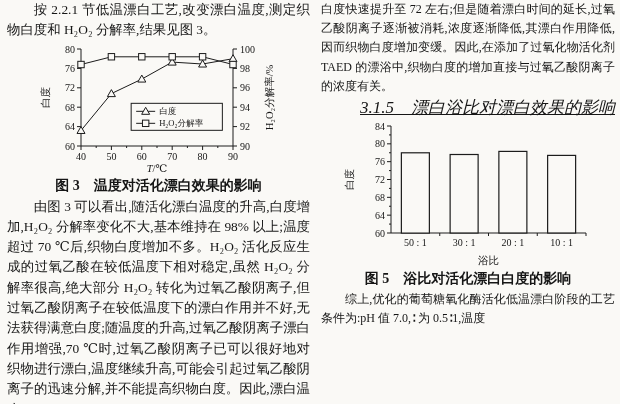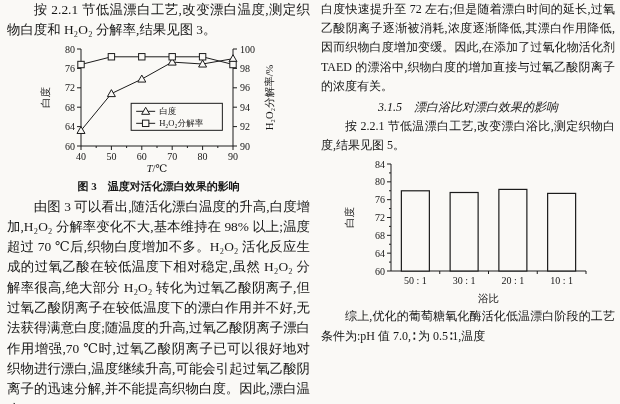--- a/index.html
+++ b/index.html
@@ -10,27 +10,27 @@
   }
   .page{position:relative;width:620px;height:332px}
   .col{position:absolute;top:0}
   .col-left{left:7px;width:303px}
   .col-right{left:321px;width:294px}
   p{margin:0;text-align:justify}
   .body-text{font-size:13.4px;line-height:20.3px}
   .col-right .body-text{font-size:12px;line-height:19.2px}
   .indent{text-indent:2em}
   .section-heading{
-    font-style:italic;font-size:12px;line-height:19px;
-    margin:2px 0 0 0;text-align:center;font-weight:500;
+    font-style:italic;font-size:17px;line-height:19px;
+    margin:2px 0 0 0;text-align:right;font-weight:500;text-decoration:underline;
   }
   .figure{margin:0;padding:0}
   .figcap{
     font-weight:bold;text-align:center;
-    font-size:11px;line-height:16px;margin:2px 0 3px 0;
+    font-size:14px;line-height:16px;margin:2px 0 3px 0;
   }
   .fig3-svg{display:block;margin-left:28px;margin-top:1px}
   .fig5-svg{display:block;margin-left:12px;margin-top:2px}
   svg text{fill:#161616;font-family:"Liberation Serif","DejaVu Serif",serif}
   .tick{font-size:10px}
   .alabel{font-size:10.5px}
   .ltext{font-size:8.6px}
   .ax{stroke:#1c1c1c;stroke-width:1;fill:none}
   .ser{stroke:#1c1c1c;stroke-width:1;fill:none}
   .mk{fill:#faf9f6;stroke:#1c1c1c;stroke-width:1}
@@ -119,21 +119,20 @@
     </figure>
 
     <p class="body-text indent">由图 3 可以看出,随活化漂白温度的升高,白度增加,H₂O₂ 分解率变化不大,基本维持在 98% 以上;温度超过 70 ℃后,织物白度增加不多。H₂O₂ 活化反应生成的过氧乙酸在较低温度下相对稳定,虽然 H₂O₂ 分解率很高,绝大部分 H₂O₂ 转化为过氧乙酸阴离子,但过氧乙酸阴离子在较低温度下的漂白作用并不好,无法获得满意白度;随温度的升高,过氧乙酸阴离子漂白作用增强,70 ℃时,过氧乙酸阴离子已可以很好地对织物进行漂白,温度继续升高,可能会引起过氧乙酸阴离子的迅速分解,并不能提高织物白度。因此,漂白温度</p>
   </div>
 
   <div class="col col-right">
     <p class="body-text">白度快速提升至 72 左右;但是随着漂白时间的延长,过氧乙酸阴离子逐渐被消耗,浓度逐渐降低,其漂白作用降低,因而织物白度增加变缓。因此,在添加了过氧化物活化剂 TAED 的漂浴中,织物白度的增加直接与过氧乙酸阴离子的浓度有关。</p>
 
     <h3 class="section-heading">3.1.5　漂白浴比对漂白效果的影响</h3>
 
-    <p class="body-text indent">按 2.2.1 节低温漂白工艺,改变漂白浴比,测定织物白度,结果见图 5。</p>
 
     <figure class="figure">
       <svg class="fig5-svg" width="281" height="150" viewBox="0 0 281 150">
           <line x1="58" y1="7" x2="58" y2="114" class="ax"></line>
           <line x1="58" y1="114" x2="253" y2="114" class="ax"></line>
           <line x1="54" y1="114" x2="58" y2="114" class="ax"></line>
           <text x="52" y="117.5" class="tick" text-anchor="end">60</text>
           <line x1="54" y1="96.16666666666667" x2="58" y2="96.16666666666667" class="ax"></line>
           <text x="52" y="99.66666666666667" class="tick" text-anchor="end">64</text>
           <line x1="54" y1="78.33333333333334" x2="58" y2="78.33333333333334" class="ax"></line>
@@ -160,19 +159,20 @@
           <text x="179.875" y="127" class="tick" text-anchor="middle">20 : 1</text>
           <rect x="214.625" y="36.4" width="28" height="77.6" class="bar"></rect>
           <text x="228.625" y="127" class="tick" text-anchor="middle">10 : 1</text>
           <line x1="106.75" y1="114" x2="106.75" y2="117" class="ax"></line>
           <line x1="155.5" y1="114" x2="155.5" y2="117" class="ax"></line>
           <line x1="204.25" y1="114" x2="204.25" y2="117" class="ax"></line>
           <line x1="253" y1="114" x2="253" y2="117" class="ax"></line>
           <text x="20" y="60.5" class="alabel" text-anchor="middle" transform="rotate(-90 20 60.5)">白度</text>
           <text x="155.5" y="145" class="alabel" text-anchor="middle">浴比</text>
         </svg>
+      <figcaption class="figcap">图 5　浴比对活化漂白白度的影响</figcaption>
     </figure>
 
 
     <p class="body-text indent">综上,优化的葡萄糖氧化酶活化低温漂白阶段的工艺条件为:pH 值 7.0,∶ 为 0.5∶1,温度</p>
   </div>
 
 </div>
 
 </body></html>

